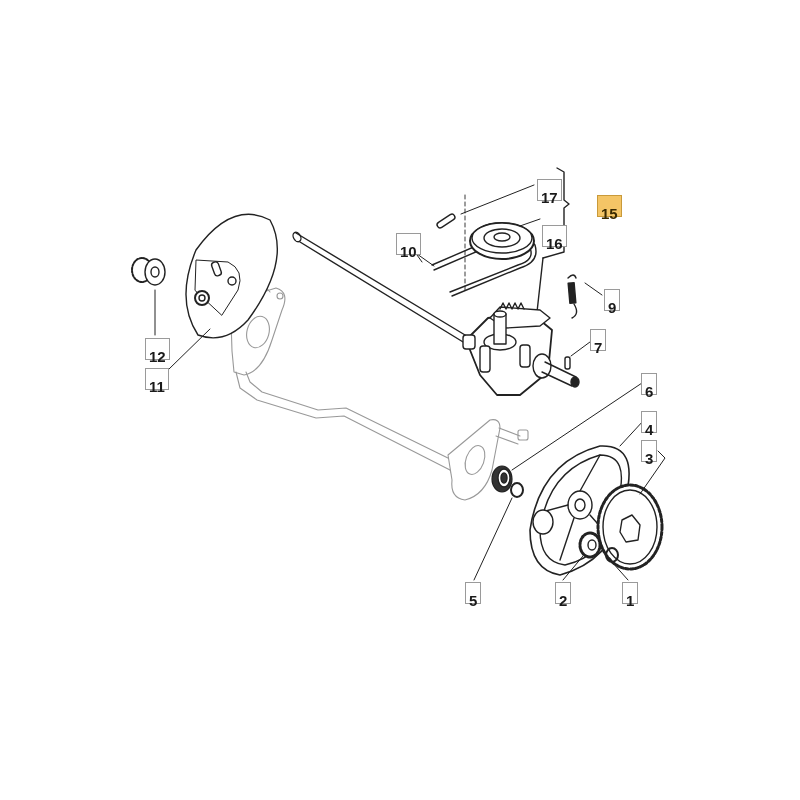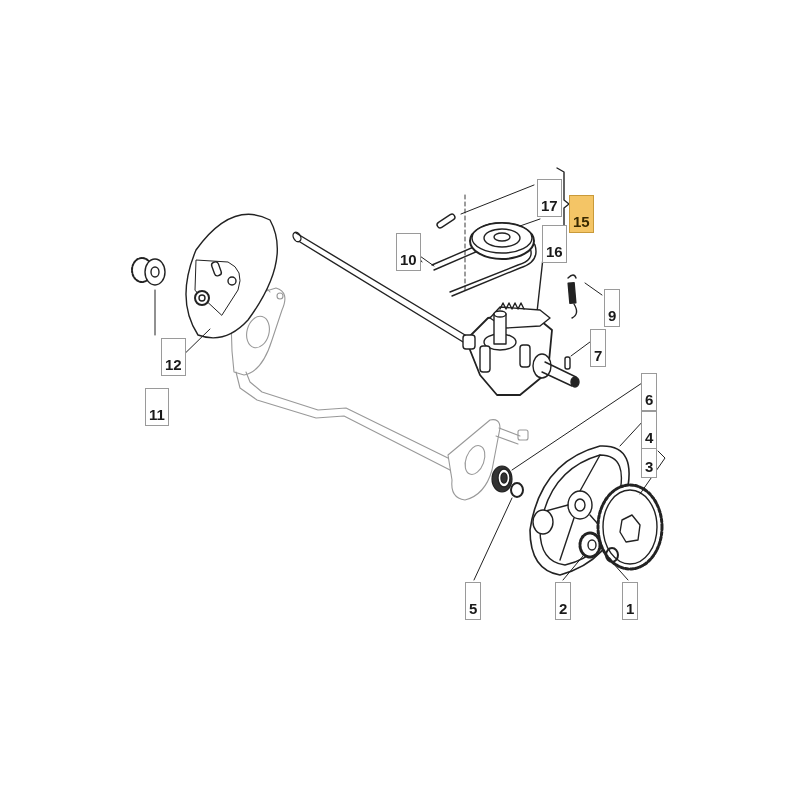--- a/index.html
+++ b/index.html
@@ -2,21 +2,21 @@
 <html><head>
 <meta charset="utf-8">
 <style>
   html, body { margin: 0; padding: 0; background: #ffffff; }
   body { width: 800px; height: 800px; position: relative; overflow: hidden;
          font-family: "Liberation Sans", sans-serif; }
   #diagram { position: absolute; left: 0; top: 0; width: 800px; height: 800px; }
   .callout { position: absolute; height: 19px; box-sizing: border-box;
              border: 1.5px solid #9a9a9a; background: #ffffff; color: #1a1a1a;
              font-weight: bold; font-size: 15px; line-height: 16px; text-align: right;
-             padding: 18px 3px; cursor: pointer; }
+             padding: 10px 3px; cursor: pointer; }
   .callout.hl { background: #f4c566; border-color: #c99a3a; color: #3a2a00; }
 </style>
 </head>
 <body>
 
 <svg id="diagram" viewBox="0 0 800 800" xmlns="http://www.w3.org/2000/svg">
   <g fill="none" stroke="#222" stroke-width="1.4" stroke-linecap="round" stroke-linejoin="round">
 
     <g>
       <polyline points="557,168 564,172 564,200 569,204 564,208 564,252 543,258"></polyline>
@@ -160,17 +160,17 @@
 
 <div class="callout" style="left:622px;top:582px;">1</div>
 <div class="callout" style="left:555px;top:582px;">2</div>
 <div class="callout" style="left:641px;top:440px;">3</div>
 <div class="callout" style="left:641px;top:411px;">4</div>
 <div class="callout" style="left:465px;top:582px;">5</div>
 <div class="callout" style="left:641px;top:373px;">6</div>
 <div class="callout" style="left:590px;top:329px;">7</div>
 <div class="callout" style="left:604px;top:289px;">9</div>
 <div class="callout" style="left:396px;top:233px;">10</div>
-<div class="callout" style="left:145px;top:368px;margin-top:20px;">11</div>
-<div class="callout" style="left:161px;top:338px;">12</div>
-<div class="callout hl" style="left:569px;top:195px;">15</div>
+<div class="callout" style="left:145px;top:368px;">11</div>
+<div class="callout" style="left:145px;top:338px;">12</div>
+<div class="callout hl" style="left:597px;top:195px;">15</div>
 <div class="callout" style="left:542px;top:225px;">16</div>
 <div class="callout" style="left:537px;top:179px;">17</div>
 
 </body></html>

